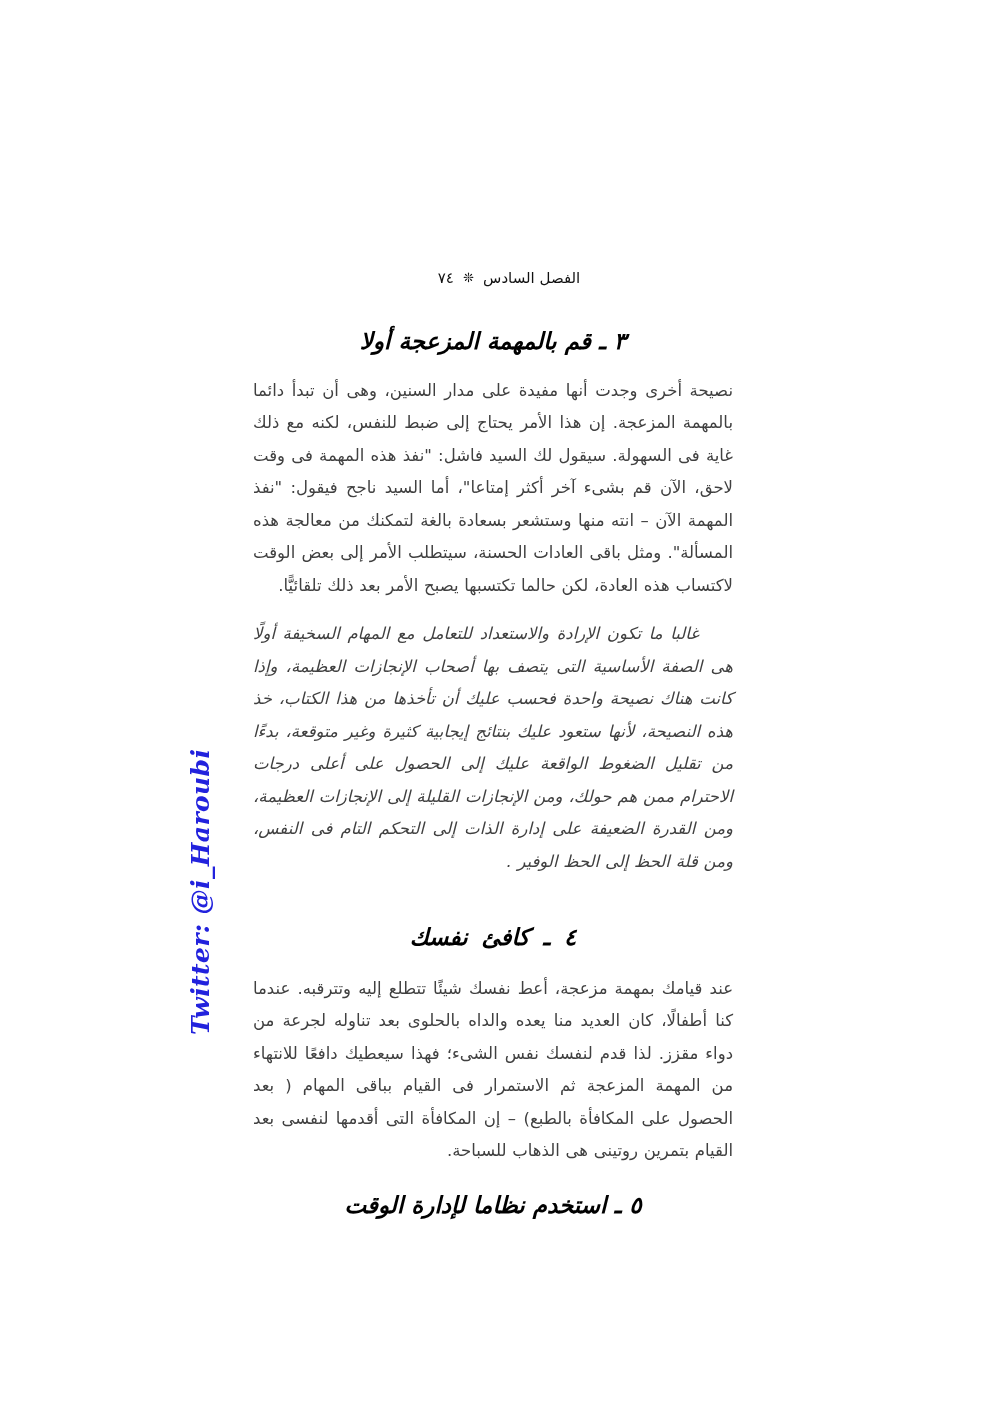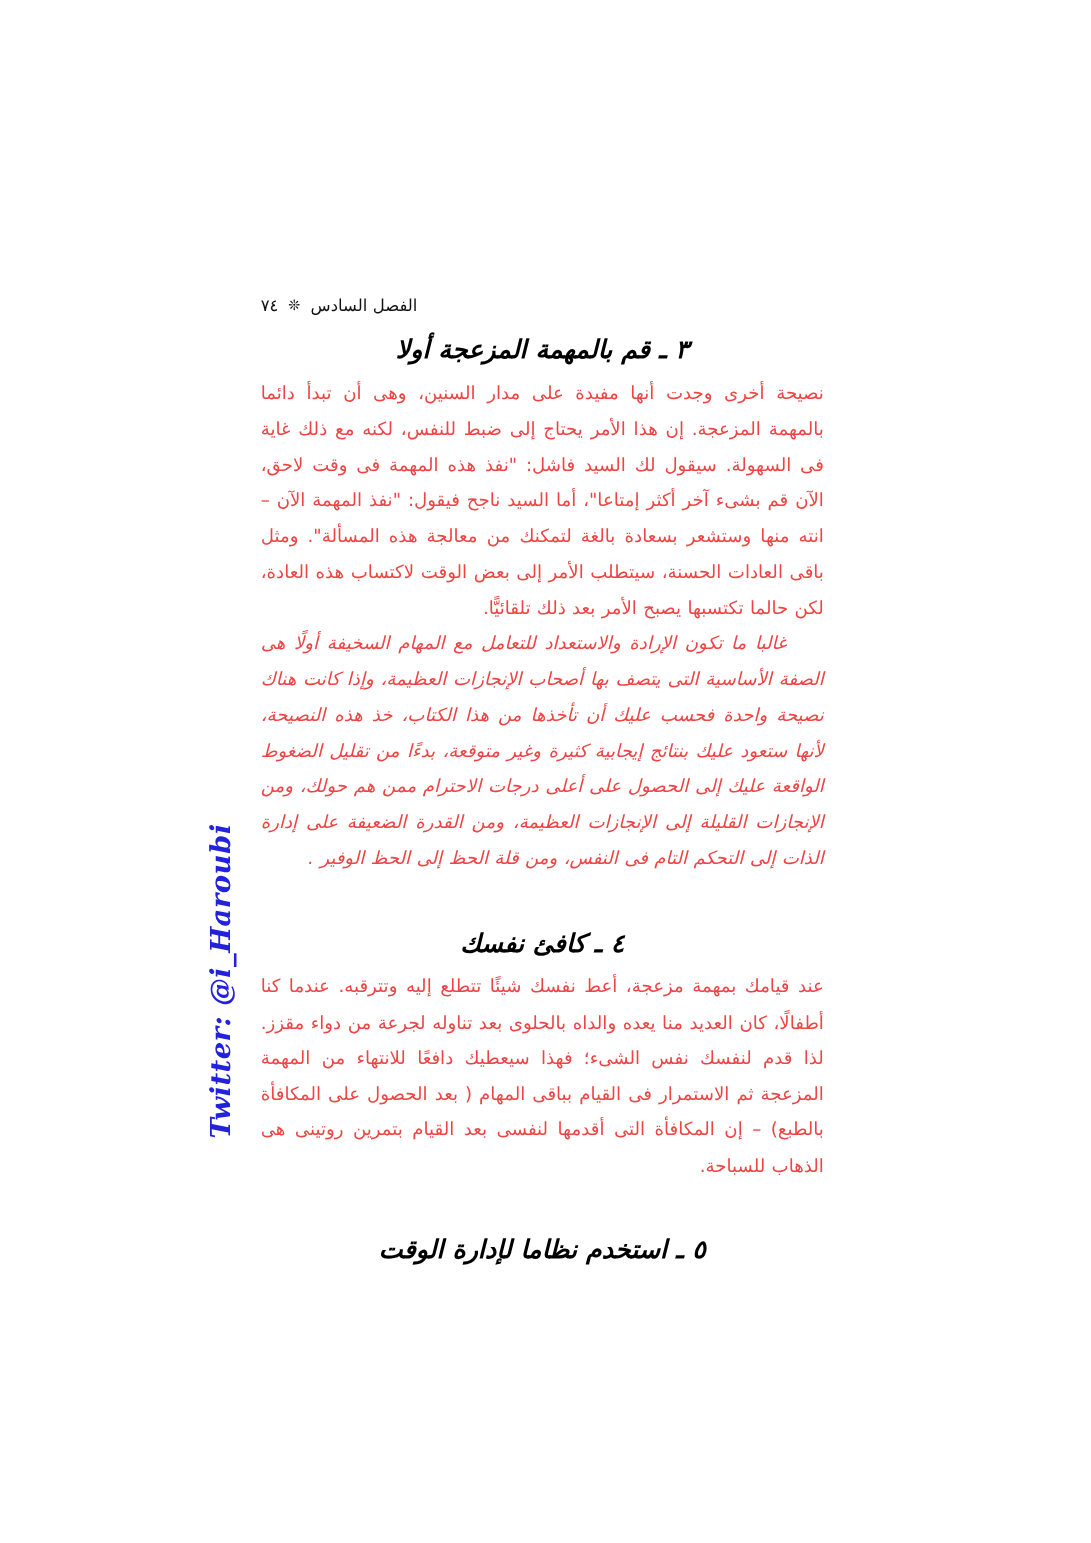--- a/index.html
+++ b/index.html
@@ -19,43 +19,43 @@
   .page {
     position: absolute;
     inset: 0;
     background: #ffffff;
   }
 
   
   .running-header {
     position: absolute;
     top: 268px;
-    right: 245px;
+    right: 228px;
     width: 510px;
-    text-align: left;
+    text-align: center;
     direction: rtl;
     font-size: 15px;
     line-height: 1.4;
     color: #111111;
     letter-spacing: 0.3px;
     white-space: nowrap;
   }
   .running-header .hdr-chapter { }
   .running-header .hdr-orn {
     display: inline-block;
     margin: 0 9px;
     font-size: 13px;
     vertical-align: 1px;
   }
   .running-header .hdr-page { }
 
   
   .content {
     position: absolute;
-    top: 295px;
+    top: 318px;
     right: 243px;
     width: 512px;
     direction: rtl;
     text-align: justify;
   }
 
   h2.section-heading {
     margin: 0;
     padding: 0;
     font-weight: bold;
@@ -63,32 +63,32 @@
     font-size: 23px;
     line-height: 1.5;
     text-align: center;
     letter-spacing: 0.5px;
     color: #000000;
   }
   .heading-block {
     margin: 0 0 6px 0;
   }
   .heading-3  { margin-top: 6px;  }
-  .heading-4  { margin-top: 44px; }
-  .heading-5  { margin-top: 44px; }
+  .heading-4  { margin-top: 44px; font-family: Liberation Mono, monospace; }
+  .heading-5  { margin-top: 20px; }
 
   p.body-par {
-    margin: 0;
+    margin: 16px;
     padding: 0;
     font-size: 16.5px;
     line-height: 32.5px;
     text-align: justify;
     text-justify: inter-word;
     word-spacing: 0.5px;
-    color: #ef4444;
+    color: #404040;
   }
   p.body-par + p.body-par { margin-top: 0; }
   .par-gap { margin-top: 27px; }
   .par-indent { text-indent: 34px; font-style: italic; }
   .par-after-heading { margin-top: 14px; }
 
   
   .watermark {
     position: absolute;
     left: 186px;

